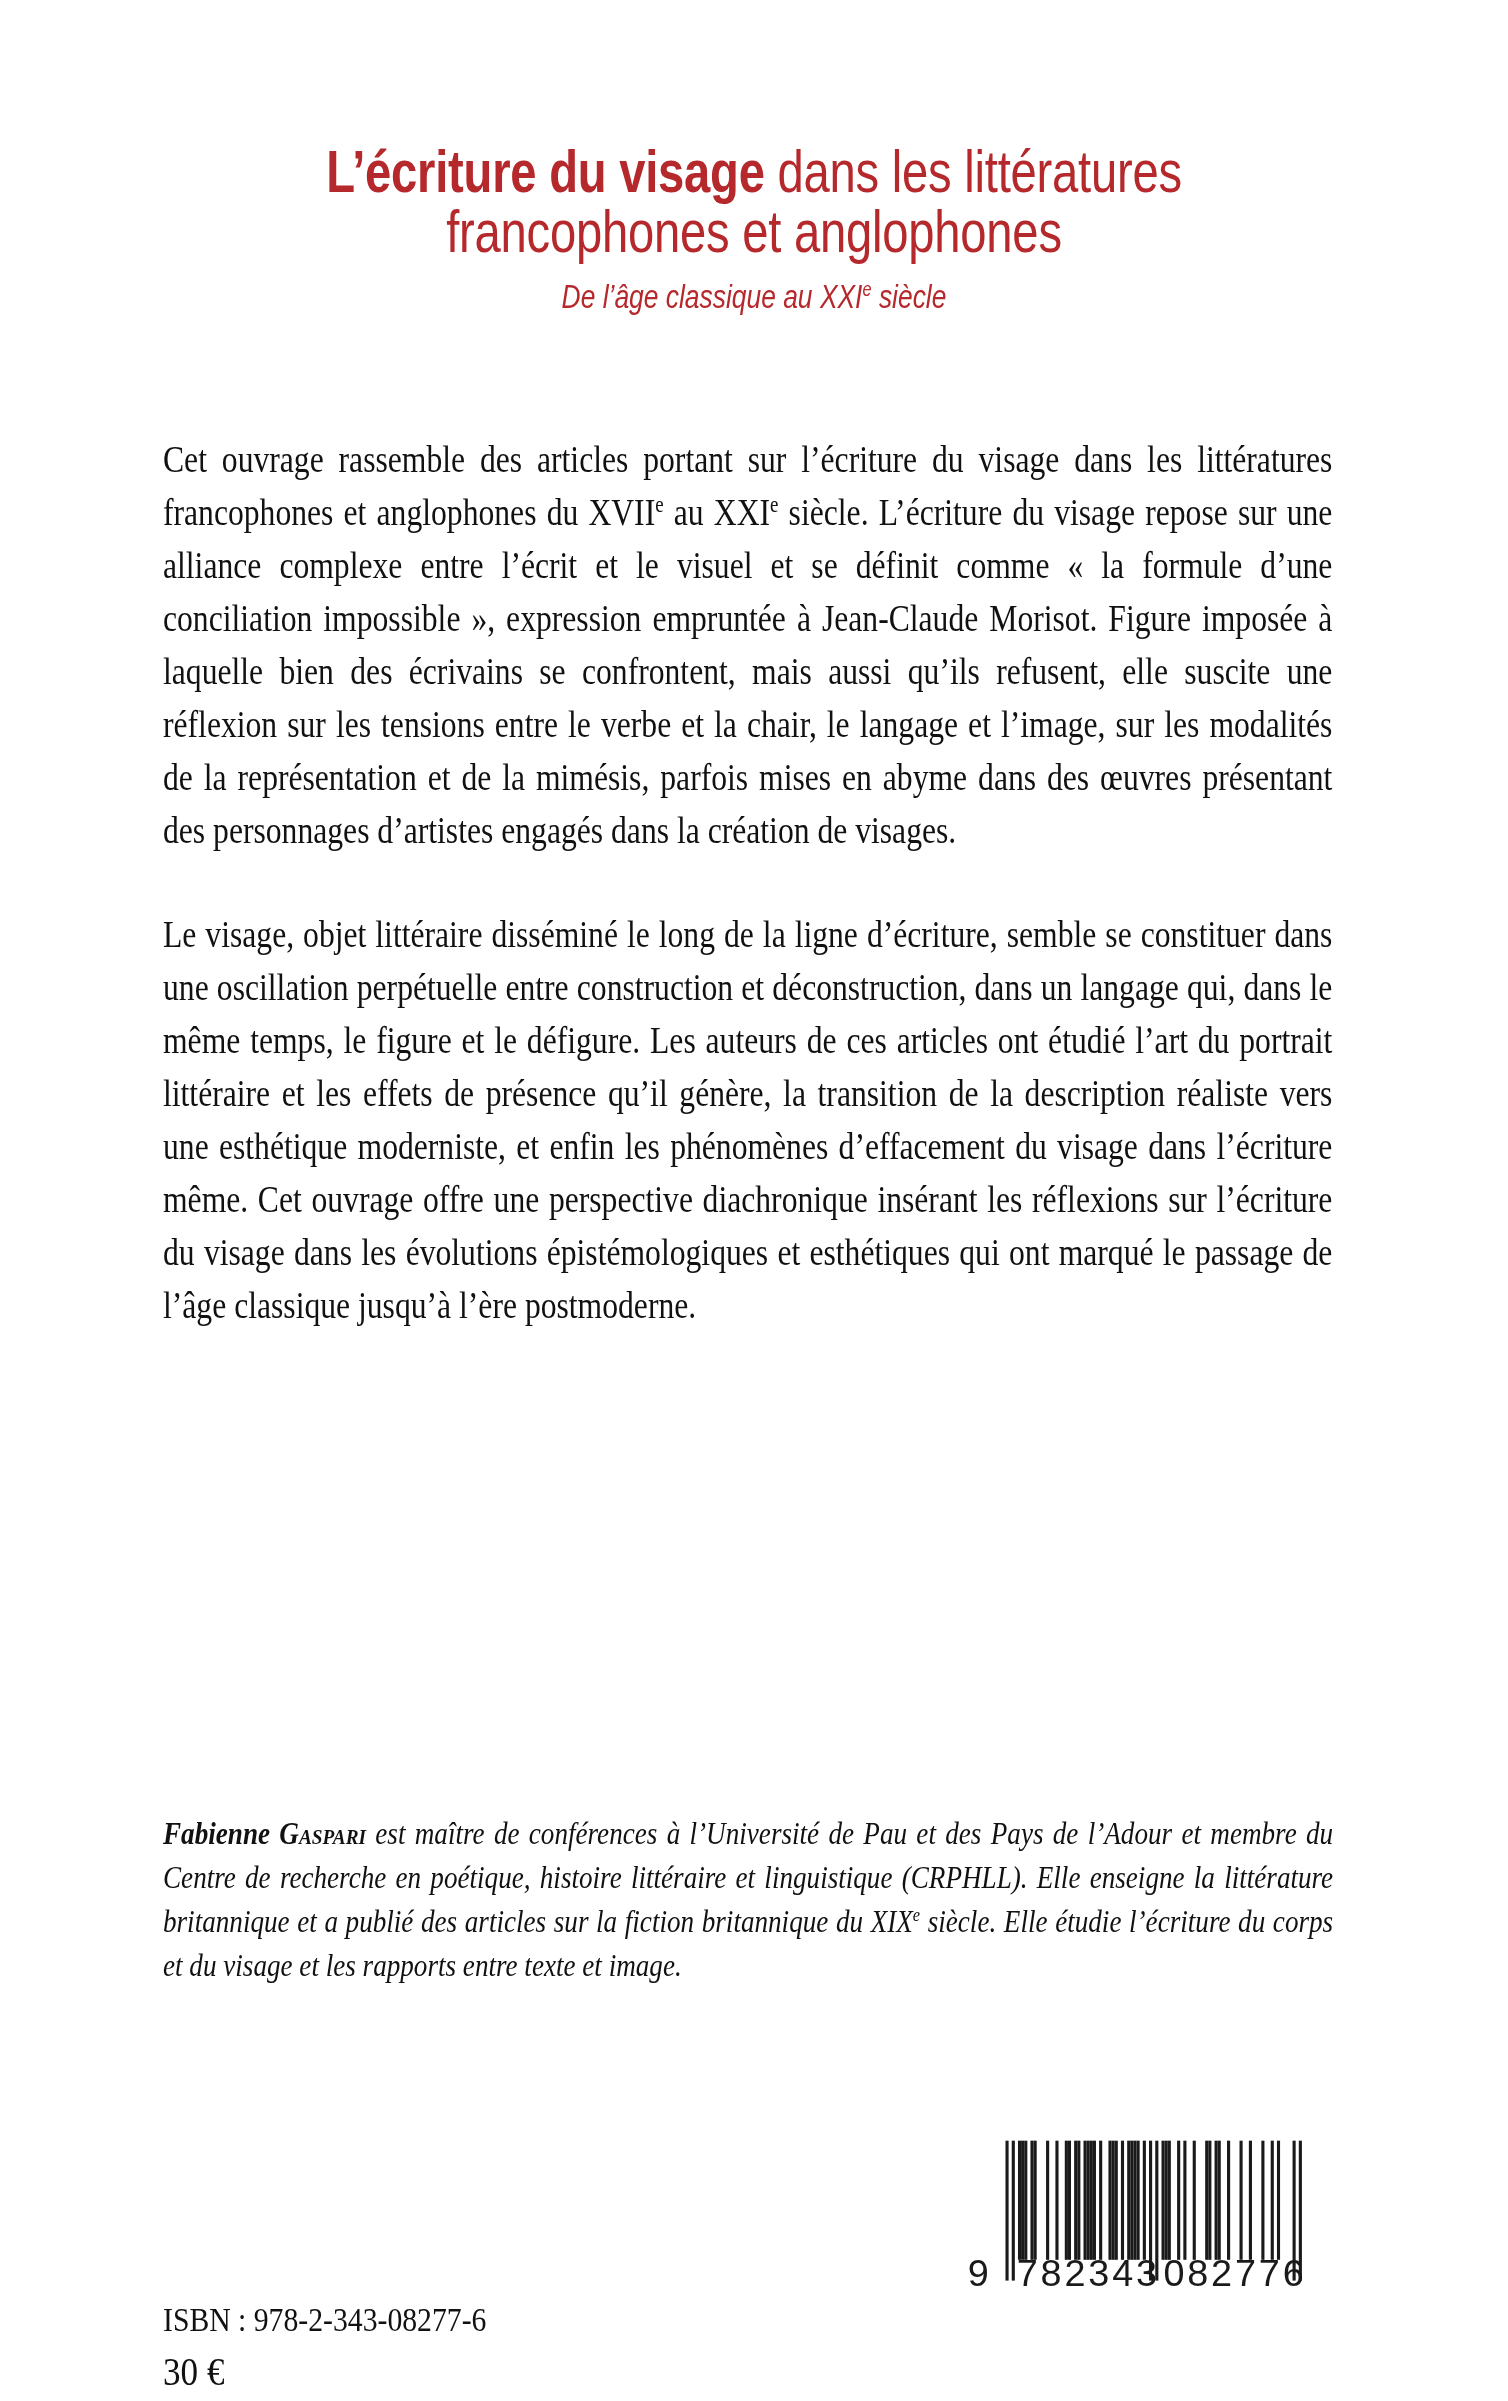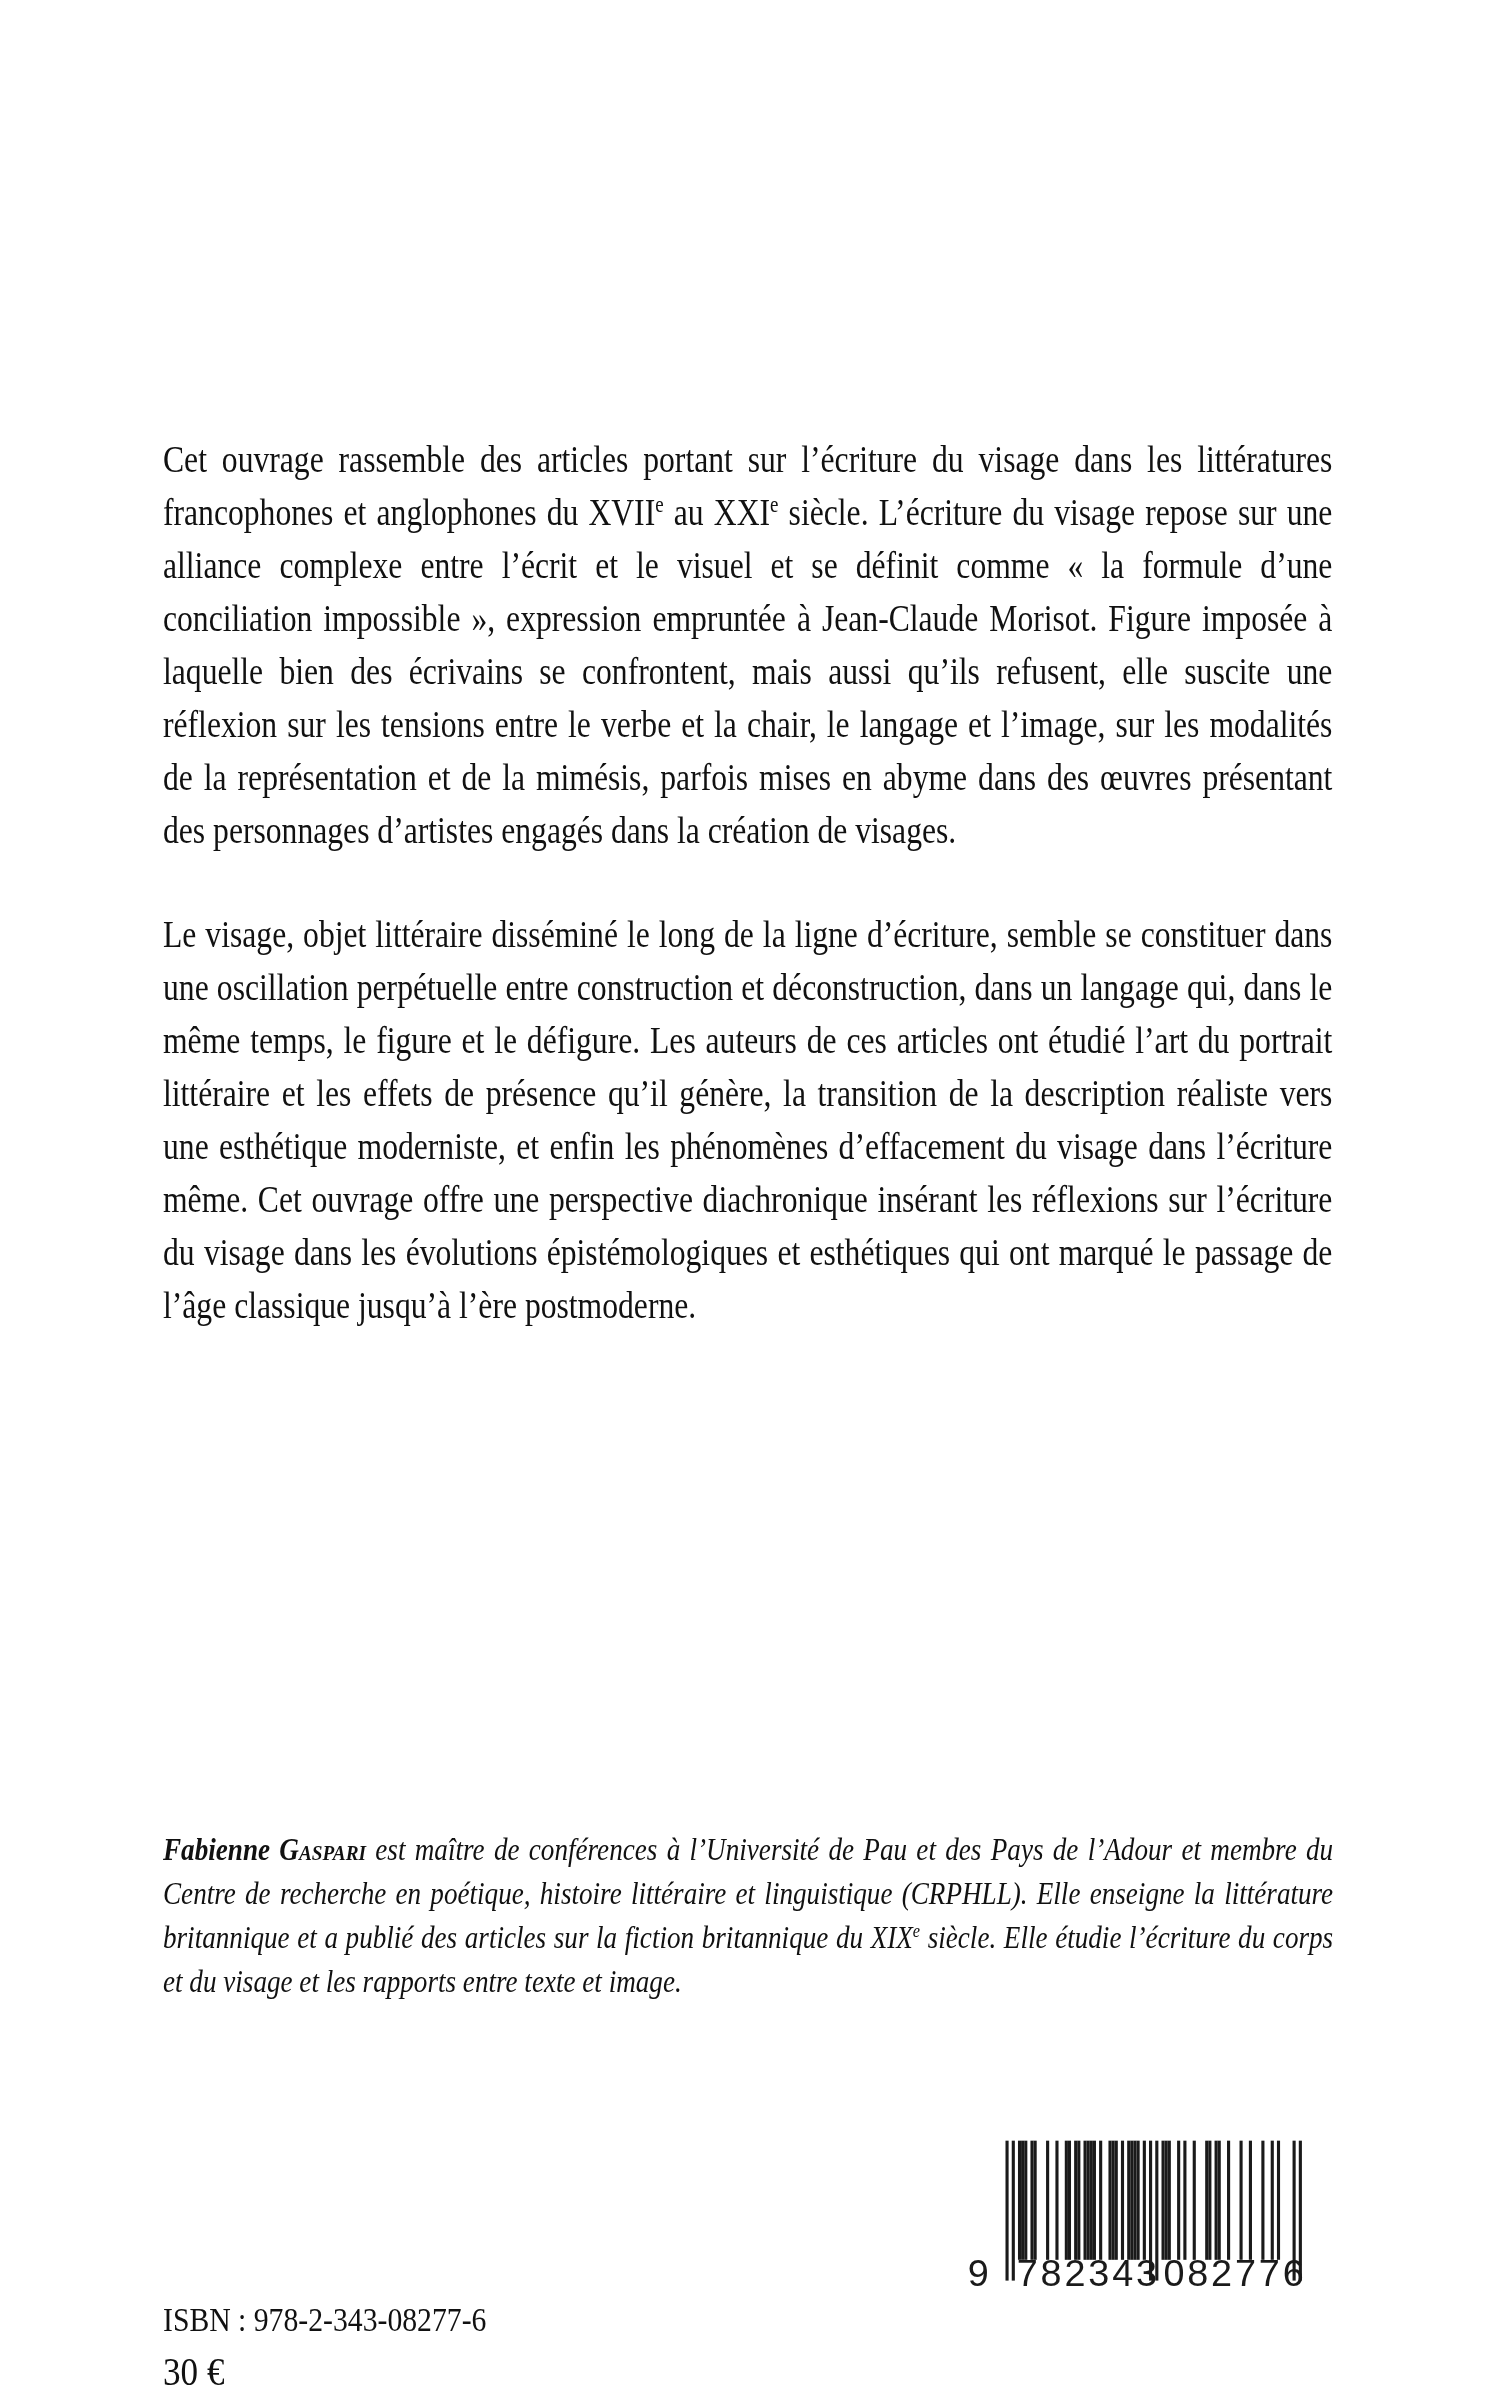--- a/index.html
+++ b/index.html
@@ -85,21 +85,20 @@
     vertical-align: super;
     line-height: 0;
   }
 
   
   .bio-block {
     position: absolute;
     left: 163px;
     top: 1812px;
     width: 1170px;
-    margin-top: 16px;
   }
   .bio {
     font-family: "Liberation Serif", serif;
     font-style: italic;
     font-size: 31px;
     line-height: 44px;
     text-align: justify;
     color: #111111;
     transform: scaleX(0.875);
     transform-origin: left top;
@@ -153,20 +152,25 @@
   }
   .barcode-area svg {
     display: block;
   }
 </style>
 </head>
 <body>
 
 <div class="page">
 
+  <div class="title-block">
+    <div class="title-line"><span class="title-strong">L’écriture du visage</span><span class="title-light"> dans les littératures</span></div>
+    <div class="title-line title-light">francophones et anglophones</div>
+    <div class="subtitle"><span>De l’âge classique au XXI</span><sup>e</sup><span> siècle</span></div>
+  </div>
 
   <div class="body-block">
     <p class="para"><span>Cet ouvrage rassemble des articles portant sur l’écriture du visage dans les littératures francophones et anglophones du XVII</span><sup>e</sup><span> au XXI</span><sup>e</sup><span> siècle. L’écriture du visage repose sur une alliance complexe entre l’écrit et le visuel et se définit comme « la formule d’une conciliation impossible », expression empruntée à Jean-Claude Morisot. Figure imposée à laquelle bien des écrivains se confrontent, mais aussi qu’ils refusent, elle suscite une réflexion sur les tensions entre le verbe et la chair, le langage et l’image, sur les modalités de la représentation et de la mimésis, parfois mises en abyme dans des œuvres présentant des personnages d’artistes engagés dans la création de visages.</span></p>
     <p class="para">Le visage, objet littéraire disséminé le long de la ligne d’écriture, semble se constituer dans une oscillation perpétuelle entre construction et déconstruction, dans un langage qui, dans le même temps, le figure et le défigure. Les auteurs de ces articles ont étudié l’art du portrait littéraire et les effets de présence qu’il génère, la transition de la description réaliste vers une esthétique moderniste, et enfin les phénomènes d’effacement du visage dans l’écriture même. Cet ouvrage offre une perspective diachronique insérant les réflexions sur l’écriture du visage dans les évolutions épistémologiques et esthétiques qui ont marqué le passage de l’âge classique jusqu’à l’ère postmoderne.</p>
   </div>
 
   <div class="bio-block">
     <p class="bio"><span class="name">Fabienne </span><span class="smallcaps">Gaspari</span><span> est maître de conférences à l’Université de Pau et des Pays de l’Adour et membre du Centre de recherche en poétique, histoire littéraire et linguistique (CRPHLL). Elle enseigne la littérature britannique et a publié des articles sur la fiction britannique du XIX</span><sup>e</sup><span> siècle. Elle étudie l’écriture du corps et du visage et les rapports entre texte et image.</span></p>
   </div>
 

